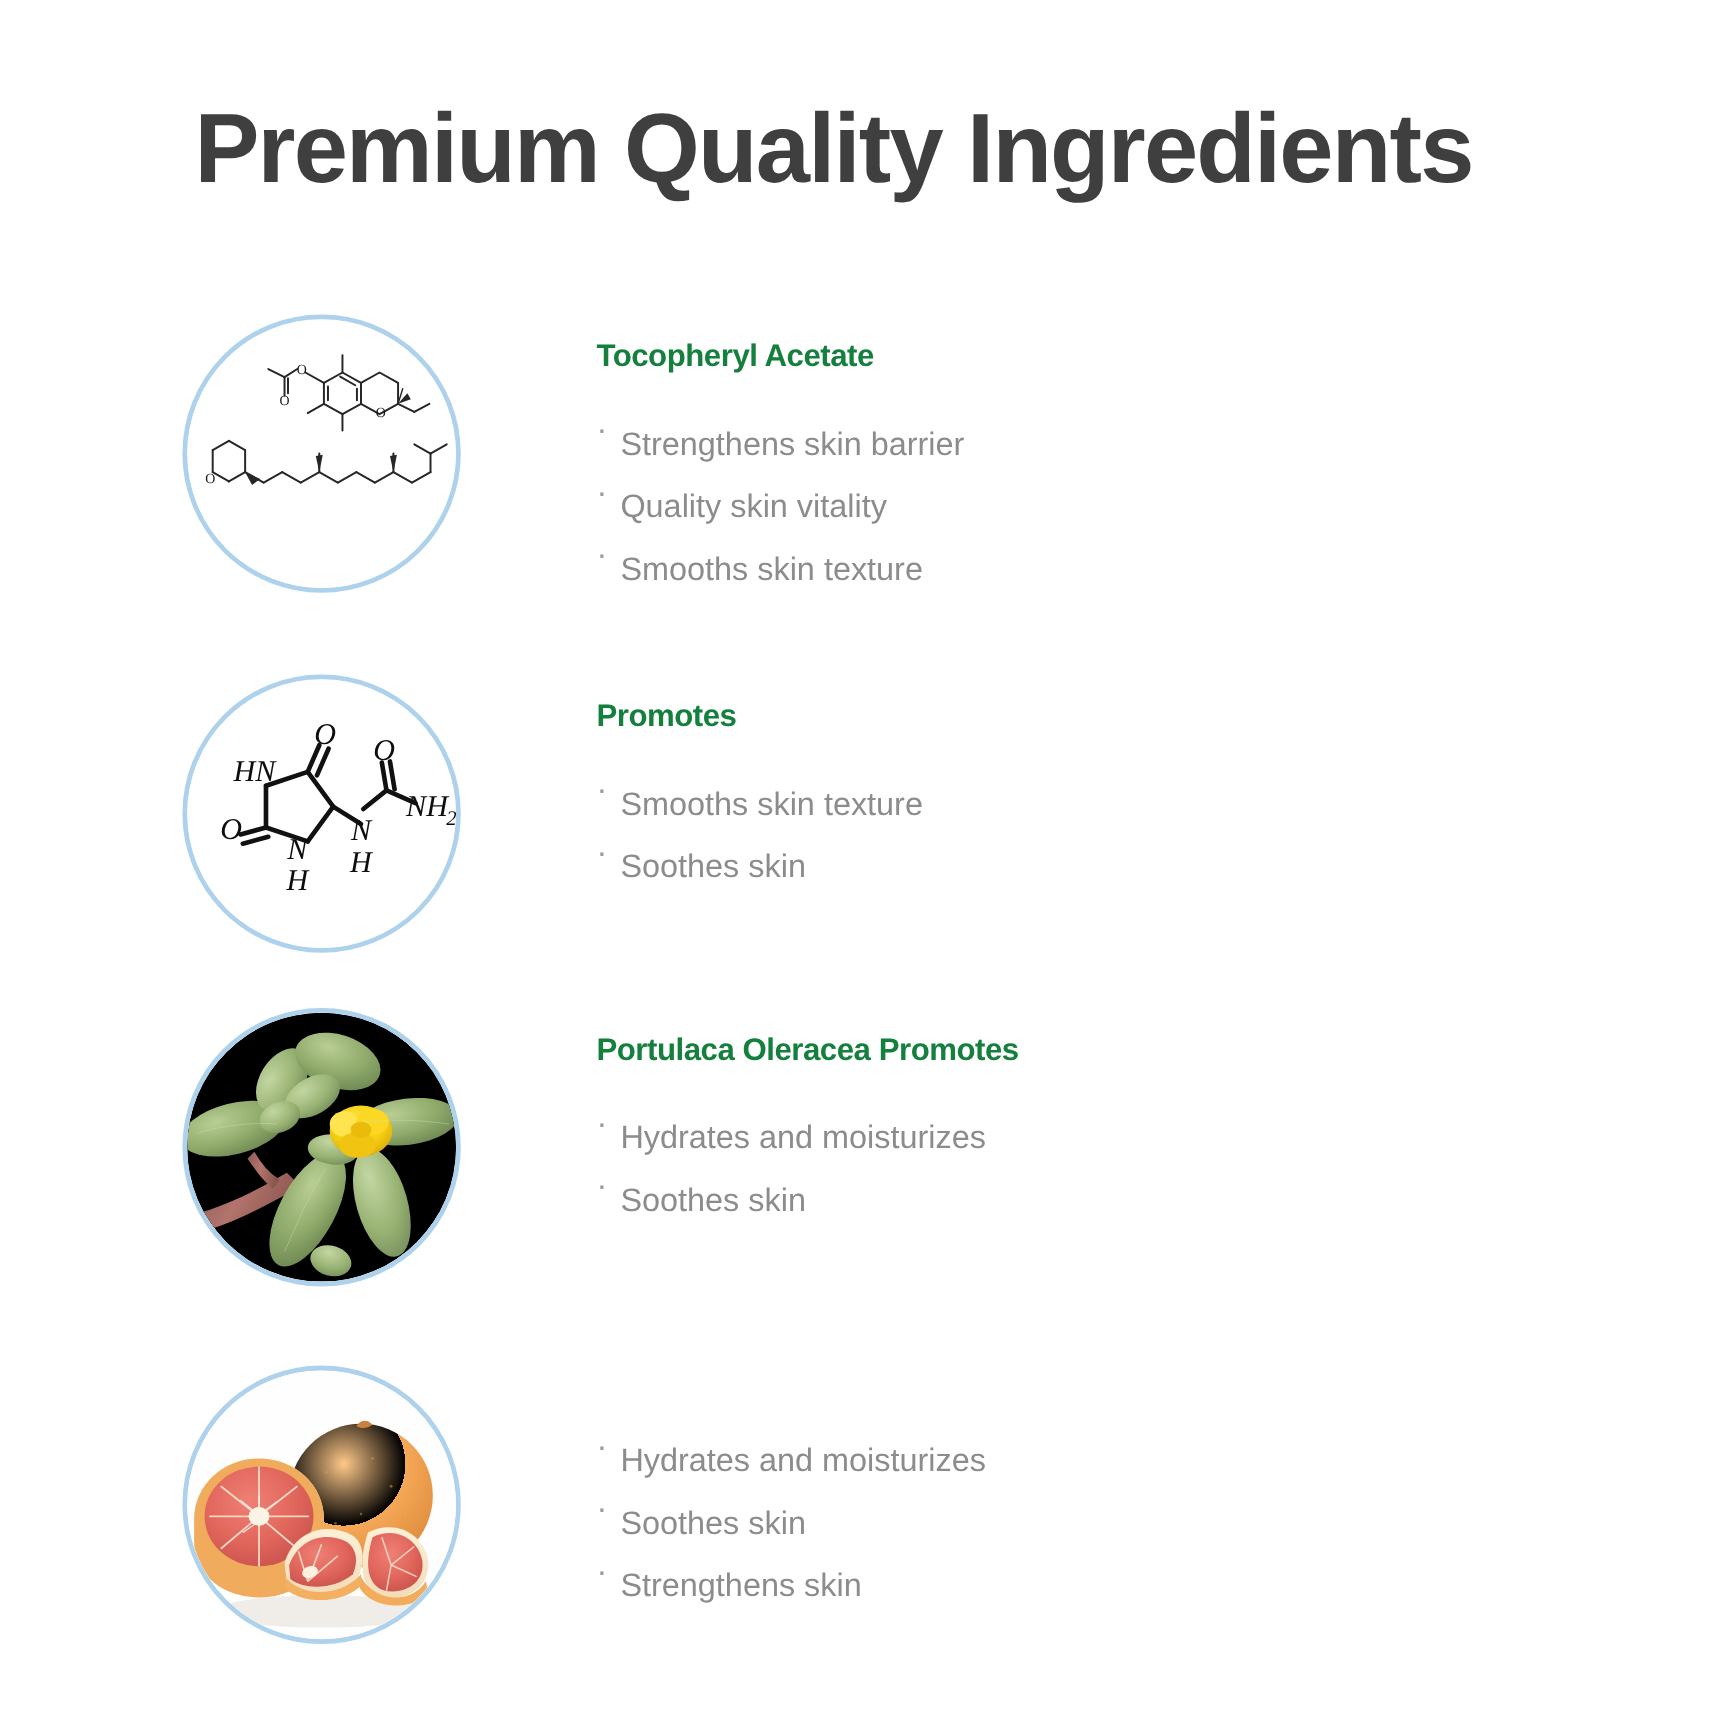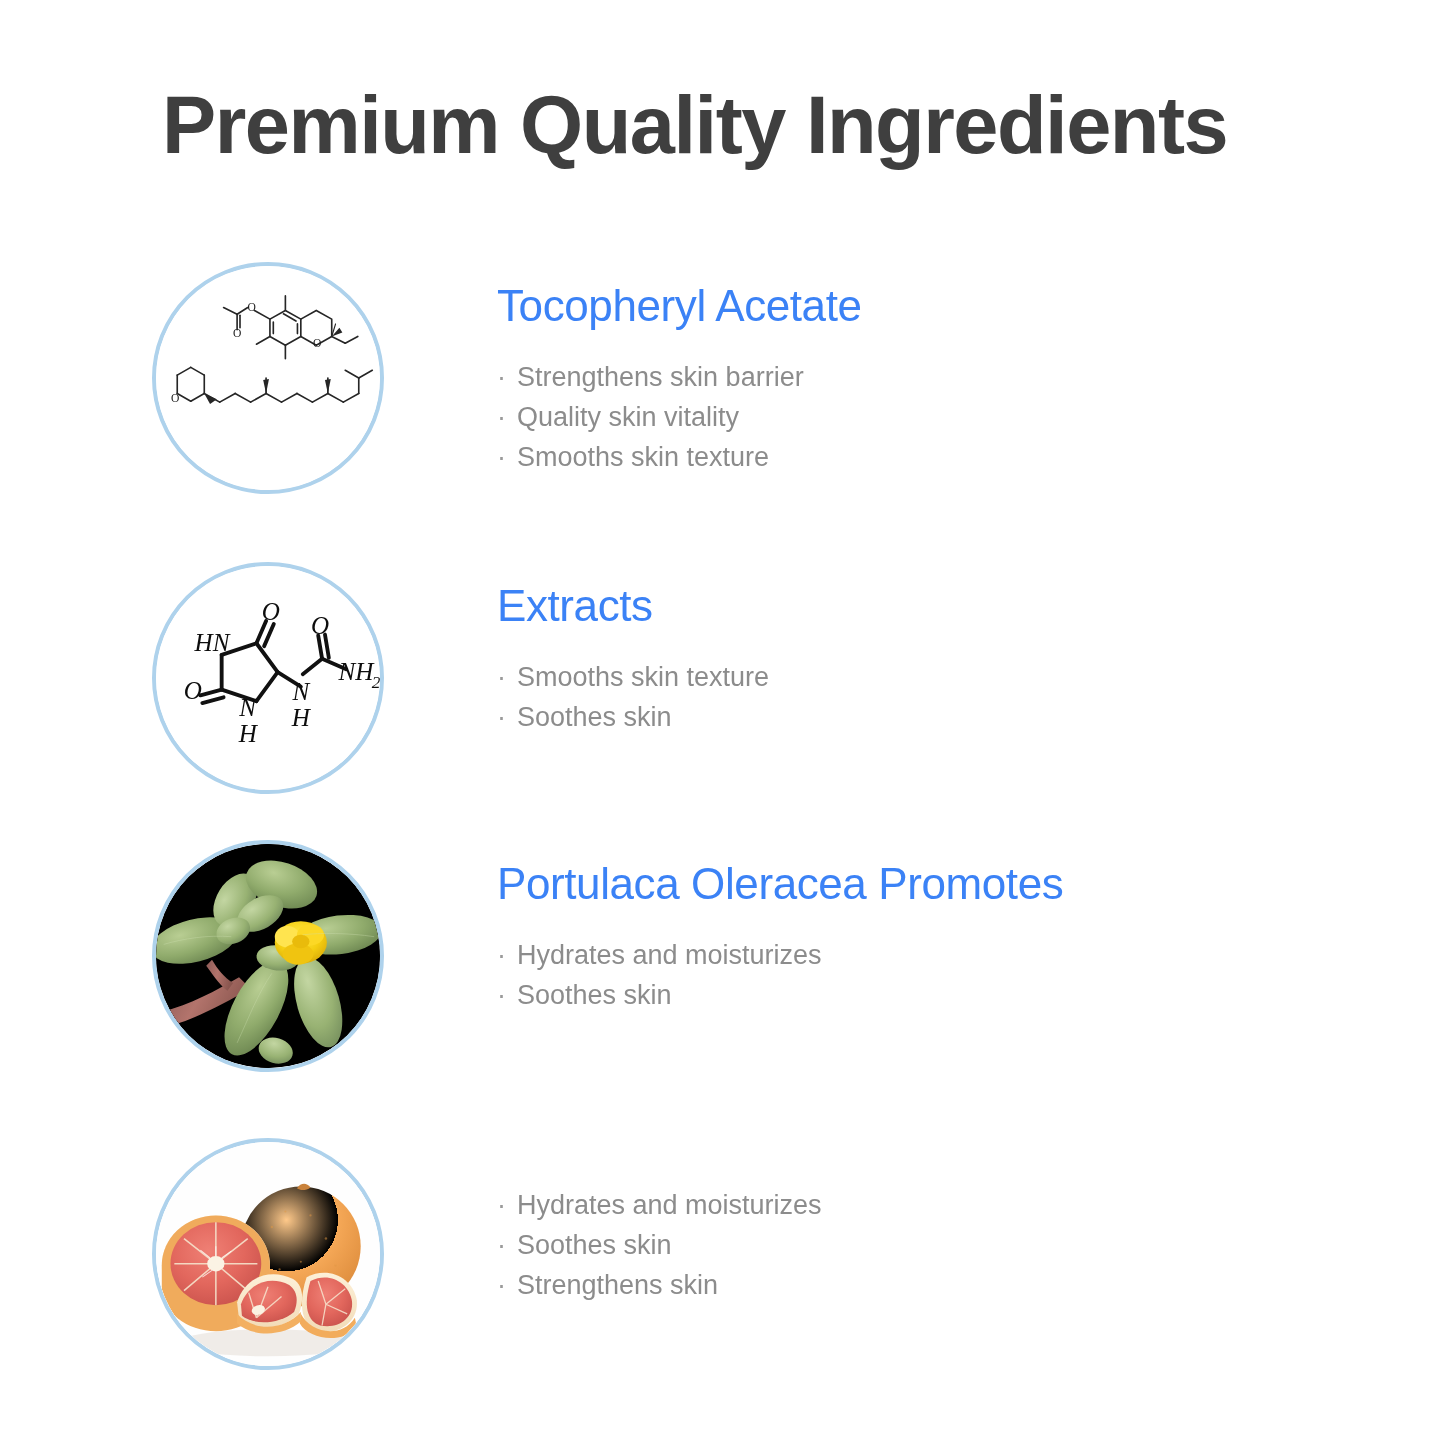--- a/index.html
+++ b/index.html
@@ -64,23 +64,23 @@
   }
 
   
   .text-block {
     position: absolute;
     left: 497px;
     top: 20px;
     width: 880px;
   }
   .ing-name {
-    font-size: 44px;
-    font-weight: normal;
-    color: #3b82f6;
+    font-size: 26px;
+    font-weight: bold;
+    color: #15803d;
     letter-spacing: -0.4px;
     line-height: 1.1;
     white-space: nowrap;
   }
   .benefits {
     margin-top: 28px;
     list-style: none;
   }
   .benefit-item {
     display: flex;
@@ -91,21 +91,21 @@
     font-weight: normal;
   }
   .bullet-dot {
     display: inline-block;
     width: 20px;
     flex: 0 0 20px;
     color: #9a9a9a;
     font-size: 27px;
     line-height: 1.48;
   }
-  .benefit-label { white-space: nowrap; }
+  .benefit-label { white-space: nowrap; margin-top: 12px; }
 
   
   .photo-portulaca { width: 100%; height: 100%; display: block; background: #000; }
   .photo-grapefruit { width: 100%; height: 100%; display: block; background: #fdfdfd; }
   .mol-svg { width: 100%; height: 100%; display: block; }
 </style>
 </head>
 <body>
 
 <div class="page">
@@ -233,21 +233,21 @@
             <text x="150" y="139" font-size="26" font-style="italic">N</text>
             <text x="150" y="166" font-size="26" font-style="italic">H</text>
             <text x="170" y="70" font-size="26" font-style="italic">O</text>
             <text x="207" y="118" font-size="26" font-style="italic">NH</text>
             <text x="228" y="126" font-size="18" font-style="italic">2</text>
           </g>
         </svg>
       </div>
     </div>
     <div class="text-block">
-      <div class="ing-name">Extracts</div>
+      <div class="ing-name">Promotes</div>
       <ul class="benefits">
         <li class="benefit-item">
           <span class="bullet-dot">·</span>
           <span class="benefit-label">Smooths skin texture</span>
         </li>
         <li class="benefit-item">
           <span class="bullet-dot">·</span>
           <span class="benefit-label">Soothes skin</span>
         </li>
       </ul>

